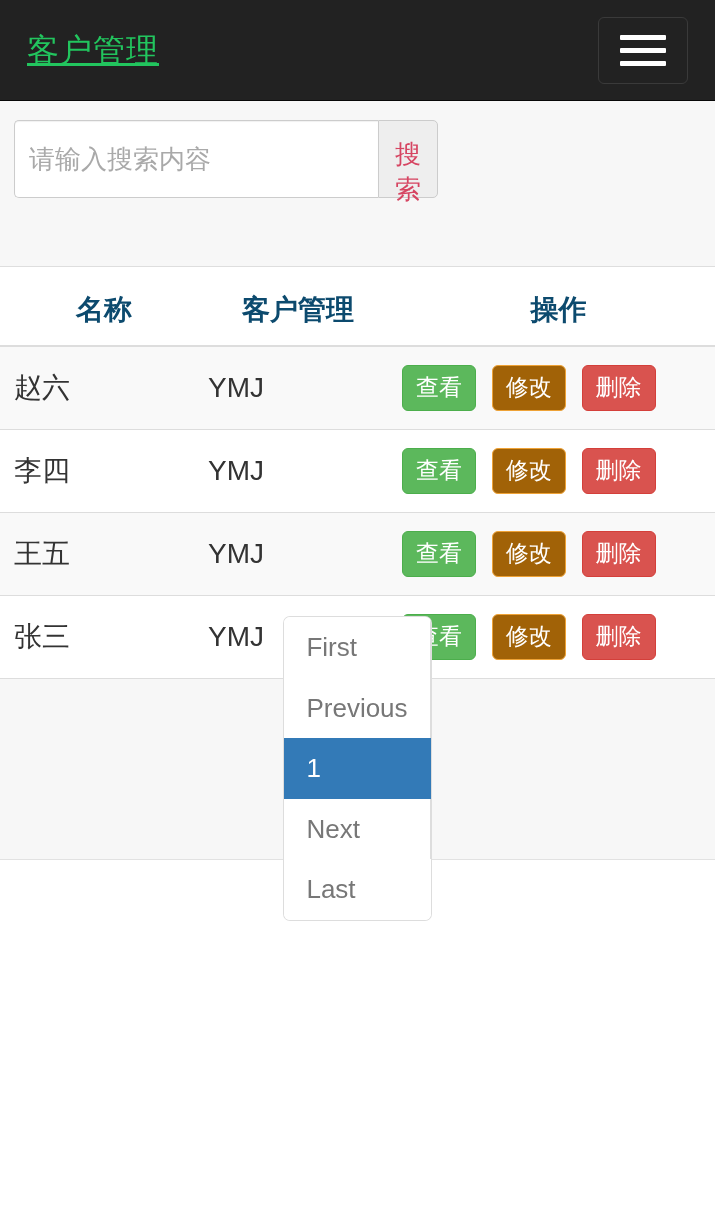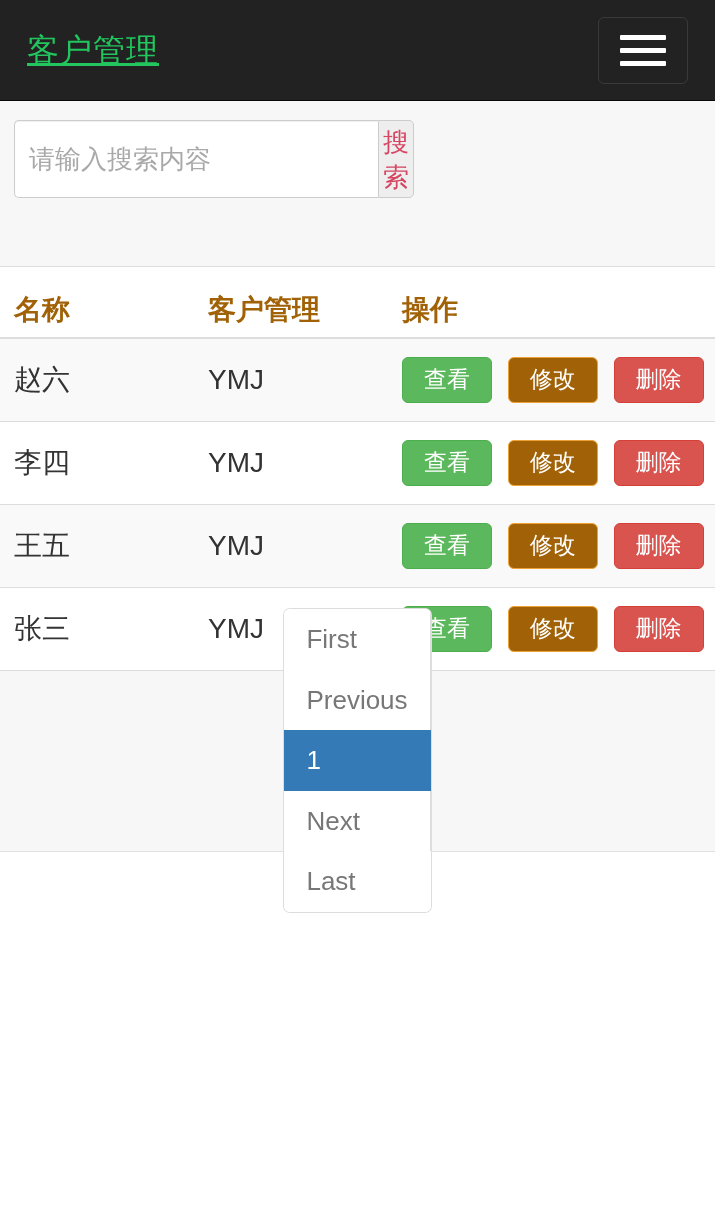--- a/index.html
+++ b/index.html
@@ -94,21 +94,21 @@
   }
   .search-btn {
     width: 82px;
     border: 1px solid #cccccc;
     border-radius: 0 5px 5px 0;
     background: #eeeeee;
     color: #d64562;
     font-size: 26px;
     cursor: pointer;
     font-family: "Liberation Sans", "DejaVu Sans", sans-serif;
-    padding: 4px;
+    padding: 16px;
   }
   .add-btn {
     position: absolute;
     right: 17px;
     top: 120px;
     transform: translateY(-50%);
     background: #337ab7;
     border: 1px solid #2e6da4;
     border-radius: 6px;
     color: #ffffff;
@@ -118,25 +118,25 @@
     font-family: "Liberation Sans", "DejaVu Sans", sans-serif;
   }
 
   
   .data-table {
     width: 100%;
     border-collapse: collapse;
     table-layout: fixed;
   }
   .data-table th {
-    text-align: left;
+    text-align: center;
     font-size: 28px;
     font-weight: bold;
-    color: #a16207;
-    padding: 24px 0 8px 14px;
+    color: #0c4a6e;
+    padding: 24px 0 16px 14px;
     border-bottom: 2px solid #dddddd;
     background: #ffffff;
   }
   .data-table td {
     font-size: 28px;
     color: #333333;
     padding: 18px 0 18px 14px;
     border-top: 1px solid #dddddd;
     vertical-align: middle;
     height: 78px;
@@ -150,21 +150,21 @@
   }
   .col-name   { width: 180px; }
   .col-adviser{ width: 180px; }
   .col-actions{ width: auto; }
 
   .act-btn {
     display: inline-block;
     border-radius: 6px;
     color: #ffffff;
     font-size: 23px;
-    padding: 7px 21px;
+    padding: 7px 13px;
     margin-right: 8px;
     border: 1px solid transparent;
     cursor: pointer;
     font-family: "Liberation Sans", "DejaVu Sans", sans-serif;
     line-height: 1.3;
   }
   .act-view   { background: #5cb85c; border-color: #4cae4c; }
   .act-edit   { background: #a16207; border-color: #eea236; }
   .act-delete { background: #d9534f; border-color: #d43f3a; }
 

